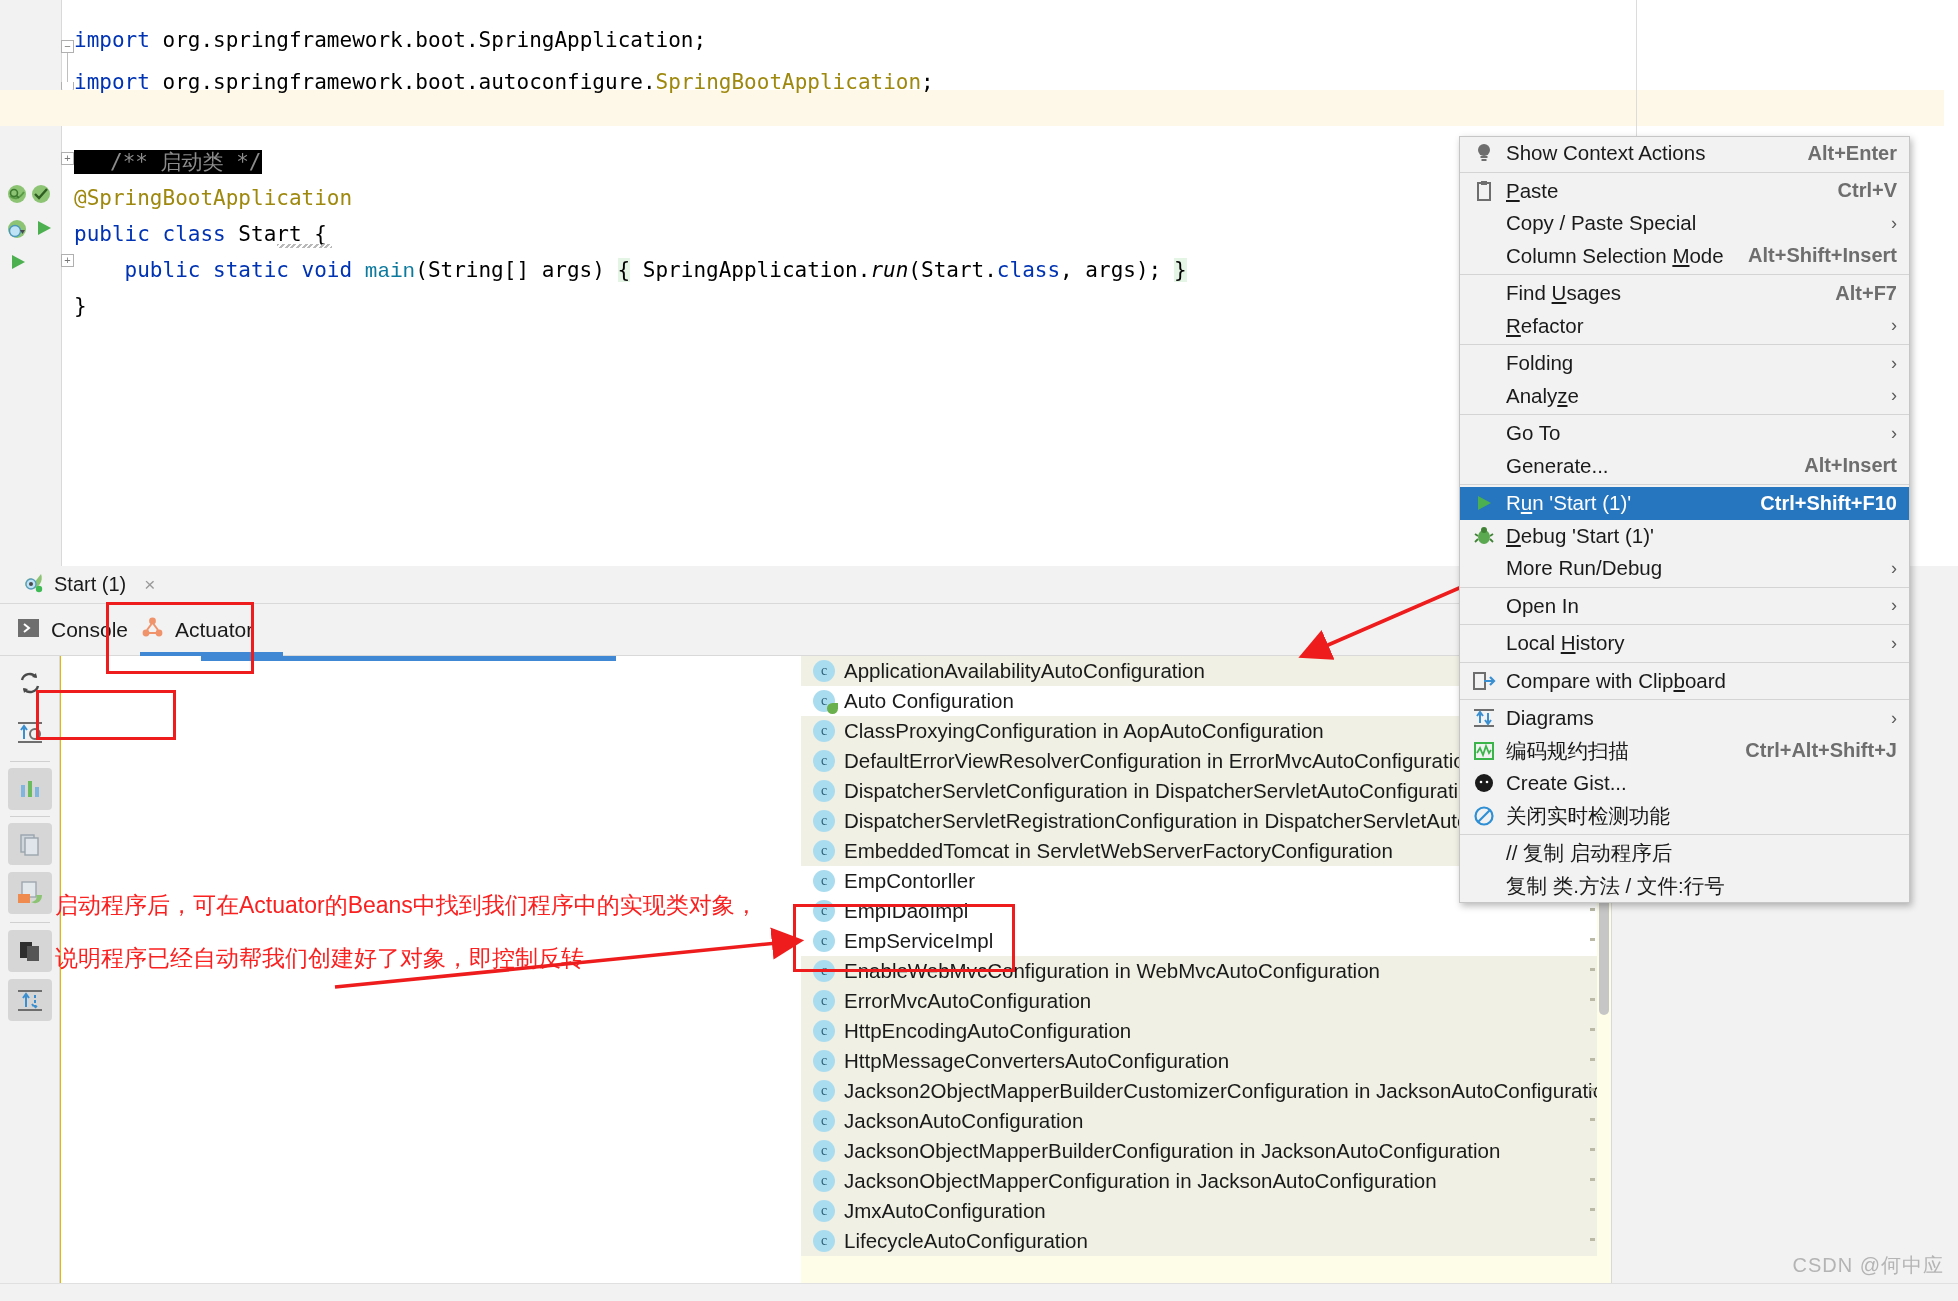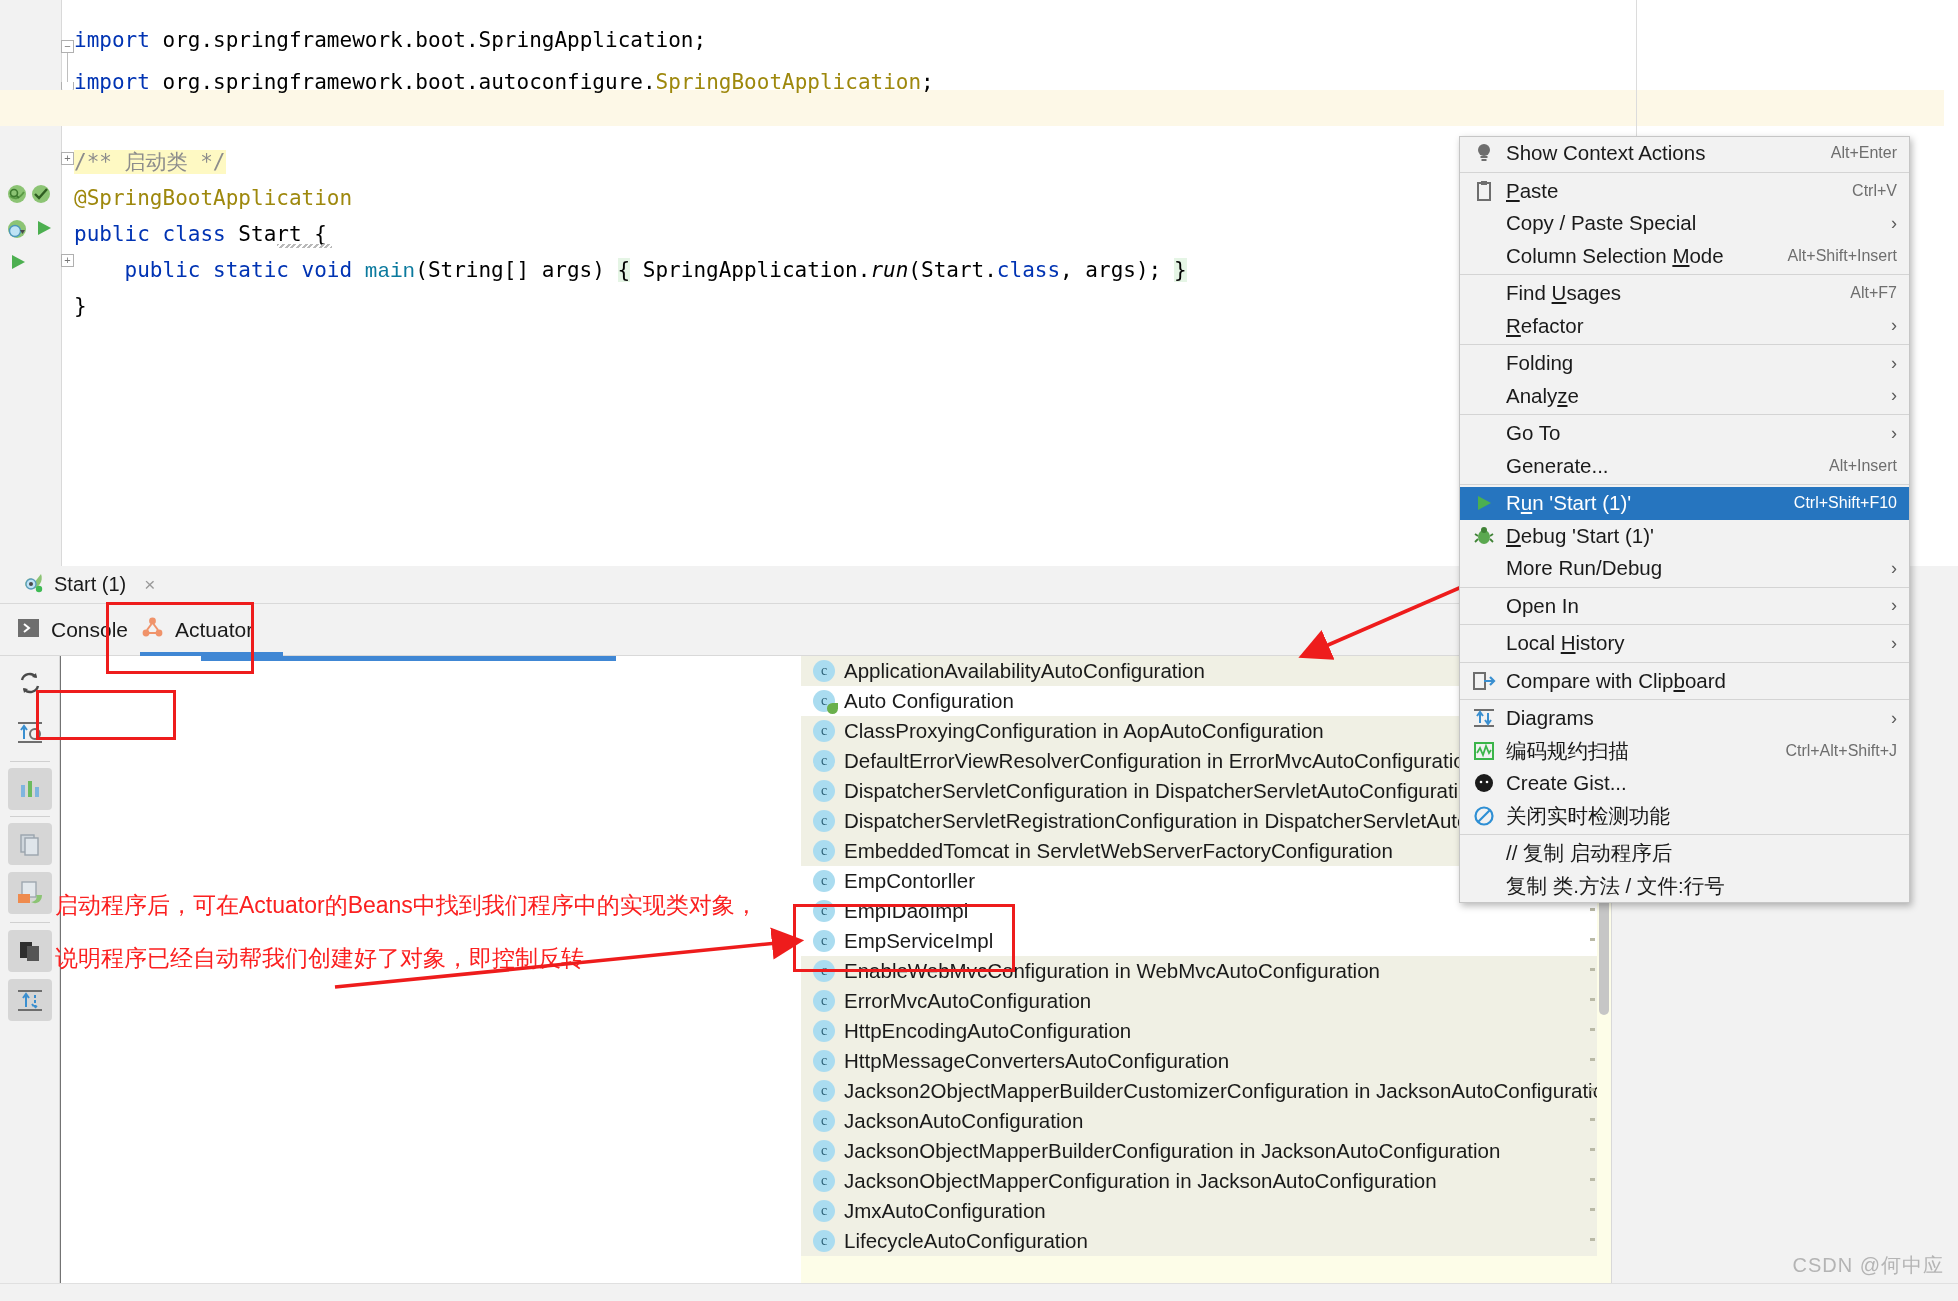--- a/index.html
+++ b/index.html
@@ -44,21 +44,21 @@
     line-height: 36px;
     white-space: pre;
     color: #000000;
   }
   .cl { position: absolute; left: 0; }
   .kw   { color: #0033b3; }
   .anno { color: #9e880d; }
   .cmt  { color: #8c8c8c; }
   .ann2 { color: #9e880d; }
   .it   { font-style: italic; }
-  .cmt-hl { background: #fef9c3; }
+  .cmt-hl { background: #000000; padding-left: 36px; }
   .brace-hl { background: #e5f5e5; }
   .blankline-hl {
     position: absolute; left: 0; top: 90px; width: 1958px; height: 36px;
     background: #fdf8e7;
   }
   .squiggle {
     position: absolute; height: 4px;
     background-image: repeating-linear-gradient(135deg,#b9b9b9 0 2px,transparent 2px 4px);
   }
   .editor-rightline {
@@ -88,29 +88,29 @@
     padding: 0 12px 0 10px;
   }
   .ctx-item.sel { background: #2675bf; color: #ffffff; }
   .ctx-ico {
     width: 28px; min-width: 28px; height: 22px;
     display: flex; align-items: center; justify-content: center;
     margin-right: 8px;
   }
   .ctx-label { flex: 1; white-space: nowrap; }
   .ctx-label u { text-decoration: underline; }
-  .ctx-short { color: #6e6e6e; font-size: 16px; margin-left: 20px; white-space: nowrap; }
+  .ctx-short { color: #6e6e6e; font-size: 20px; margin-left: 20px; white-space: nowrap; font-weight: bold; }
   .ctx-item.sel .ctx-short { color: #ffffff; }
   .ctx-arrow { color: #5a5a5a; font-size: 18px; margin-left: 18px; }
   .ctx-sep { height: 1px; background: #d4d4d4; margin: 2px 0; }
 
   
   .runpanel {
     position: absolute; left: 0; top: 566px; width: 1958px; height: 735px;
-    background: #737373;
+    background: #eab308;
   }
   .run-tabrow {
     position: absolute; left: 0; top: 0; width: 1958px; height: 38px;
     background: #f2f2f2; border-bottom: 1px solid #d9d9d9;
   }
   .run-tab {
     position: absolute; left: 22px; top: 4px;
     display: flex; align-items: center; gap: 8px;
     font-size: 20px; color: #1a1a1a;
   }

